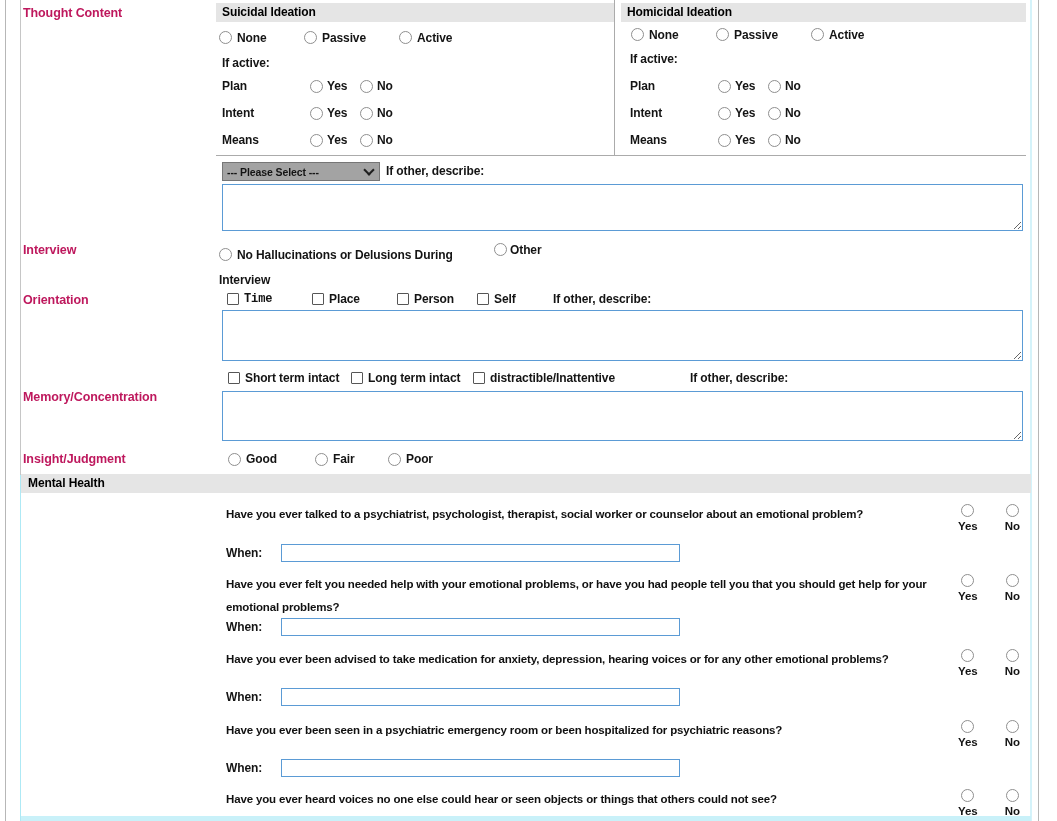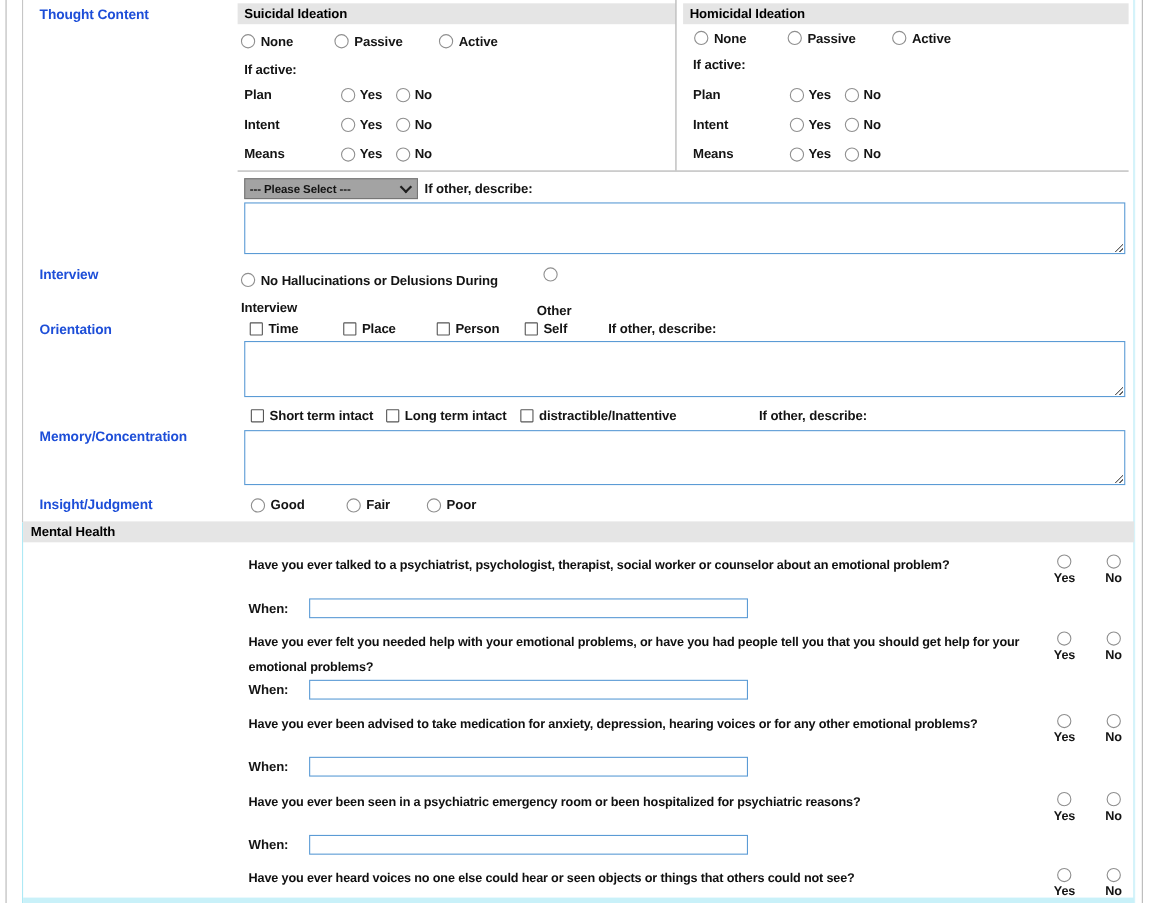--- a/index.html
+++ b/index.html
@@ -18,21 +18,21 @@
   
   .vline{position:absolute;width:1px;background:#b7b7b7;}
   .hline{position:absolute;height:1px;background:#ababab;}
   
   .cyanhead{
     position:absolute;height:19px;background:#e5e5e5;
     line-height:19px;padding-left:6px;box-sizing:border-box;
     font-size:12px;color:#000;
   }
   
-  .rowlabel{position:absolute;left:36px;font-size:12.5px;color:#1d4ed8;}
+  .rowlabel{position:absolute;left:23px;font-size:12.5px;color:#be185d;}
   
   .radio{
     display:inline-block;width:13px;height:13px;border:1px solid #8f8f8f;
     border-radius:50%;background:#fff;box-sizing:border-box;flex:none;
   }
   .check{
     display:inline-block;width:12px;height:12px;border:1px solid #565656;
     background:#fff;box-sizing:border-box;border-radius:1px;flex:none;
   }
   .opt{display:flex;align-items:center;gap:5px;}
@@ -62,21 +62,21 @@
     box-sizing:border-box;height:18px;width:399px;
     font-family:"Liberation Sans",sans-serif;font-size:12px;padding:0 3px;outline:none;
   }
   
   .q{position:absolute;left:226px;width:726px;font-size:11.5px;letter-spacing:-0.15px;line-height:23px;color:#101010;}
   .whenlbl{position:absolute;left:226px;font-size:12px;}
   .yn{position:absolute;left:958px;width:62px;display:flex;justify-content:space-between;}
   .yncol{display:flex;flex-direction:column;align-items:center;gap:3px;}
   .ynlbl{font-size:11.5px;}
   .ifother{position:absolute;font-size:12px;}
-  .stackopt{position:absolute;display:flex;flex-direction:column;gap:19px;}
+  .stackopt{position:absolute;display:flex;flex-direction:row;gap:3px;}
 </style>
 </head>
 <body>
 
 <div class="vline" style="left:5px;top:0;height:821px;"></div>
 <div class="vline" style="left:20px;top:0;height:475px;background:#c6c6c6;"></div>
 <div class="vline" style="left:20px;top:475px;height:346px;background:#aee9f5;"></div>
 <div class="vline" style="left:1030px;top:0;height:821px;width:2px;background:#d5f3fa;"></div>
 <div class="vline" style="left:1038px;top:0;height:821px;"></div>
 
@@ -200,21 +200,21 @@
 <div class="abs" style="left:219px;top:243px;width:282px;line-height:25px;">
   <span class="radio" style="vertical-align:-2px;margin-right:5px;"></span><span>No Hallucinations or Delusions During Interview</span>
 </div>
 <div class="stackopt" style="left:488px;top:243px;">
   <span class="radio" style="margin-left:6px;"></span>
   <span>Other</span>
 </div>
 
 <div class="rowlabel" style="top:293px;">Orientation</div>
 <div class="panelrow" style="left:227px;top:292px;">
-  <div class="opt" style="width:85px;">
+  <div class="opt" style="width:85px;font-family:Liberation Mono, monospace;">
     <span class="check"></span>
     <span class="optlbl">Time</span>
   </div>
   <div class="opt" style="width:85px;">
     <span class="check"></span>
     <span class="optlbl">Place</span>
   </div>
   <div class="opt" style="width:80px;">
     <span class="check"></span>
     <span class="optlbl">Person</span>

